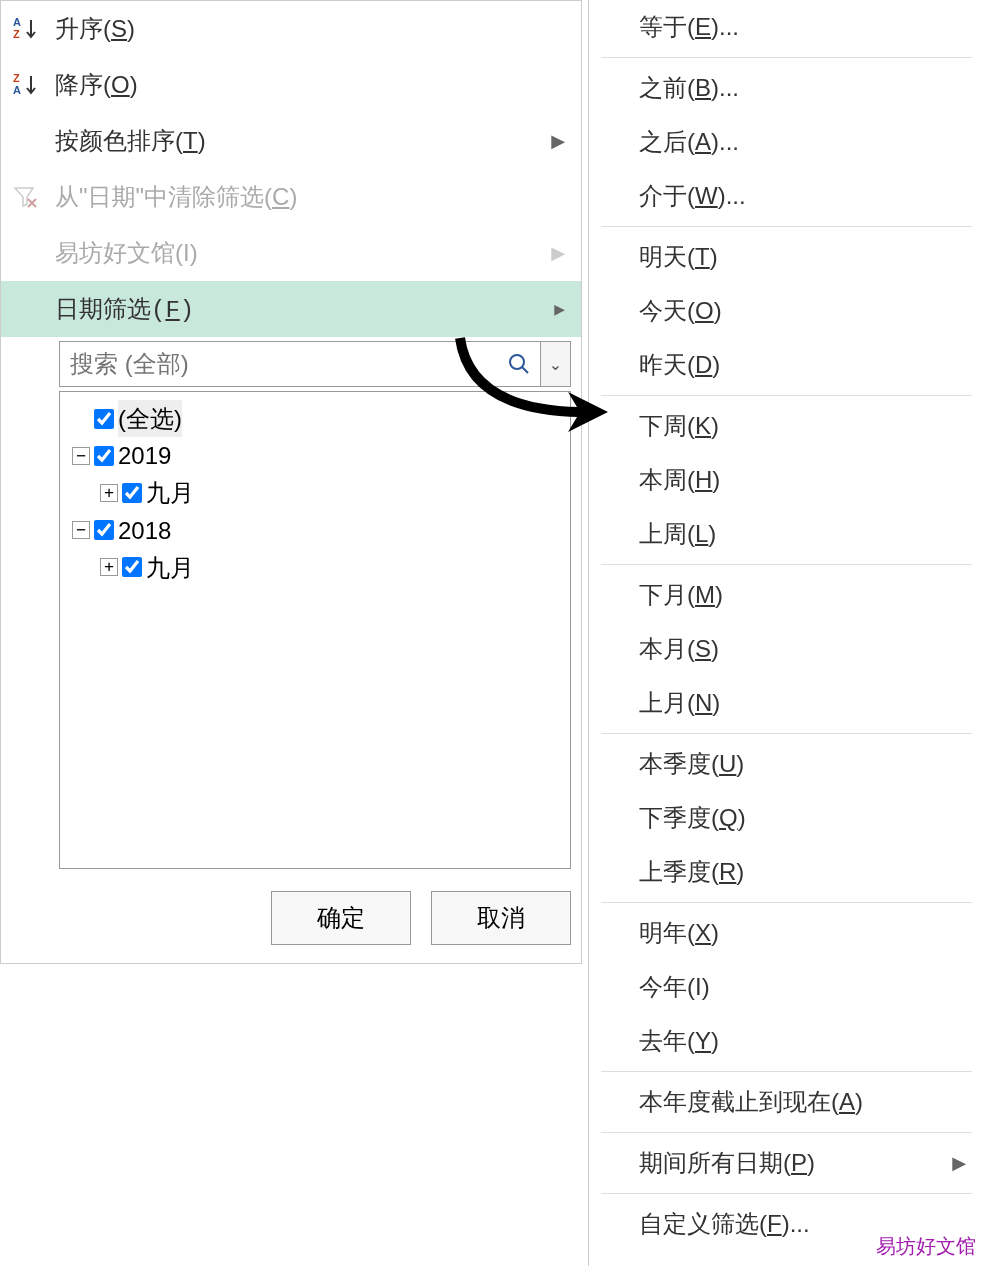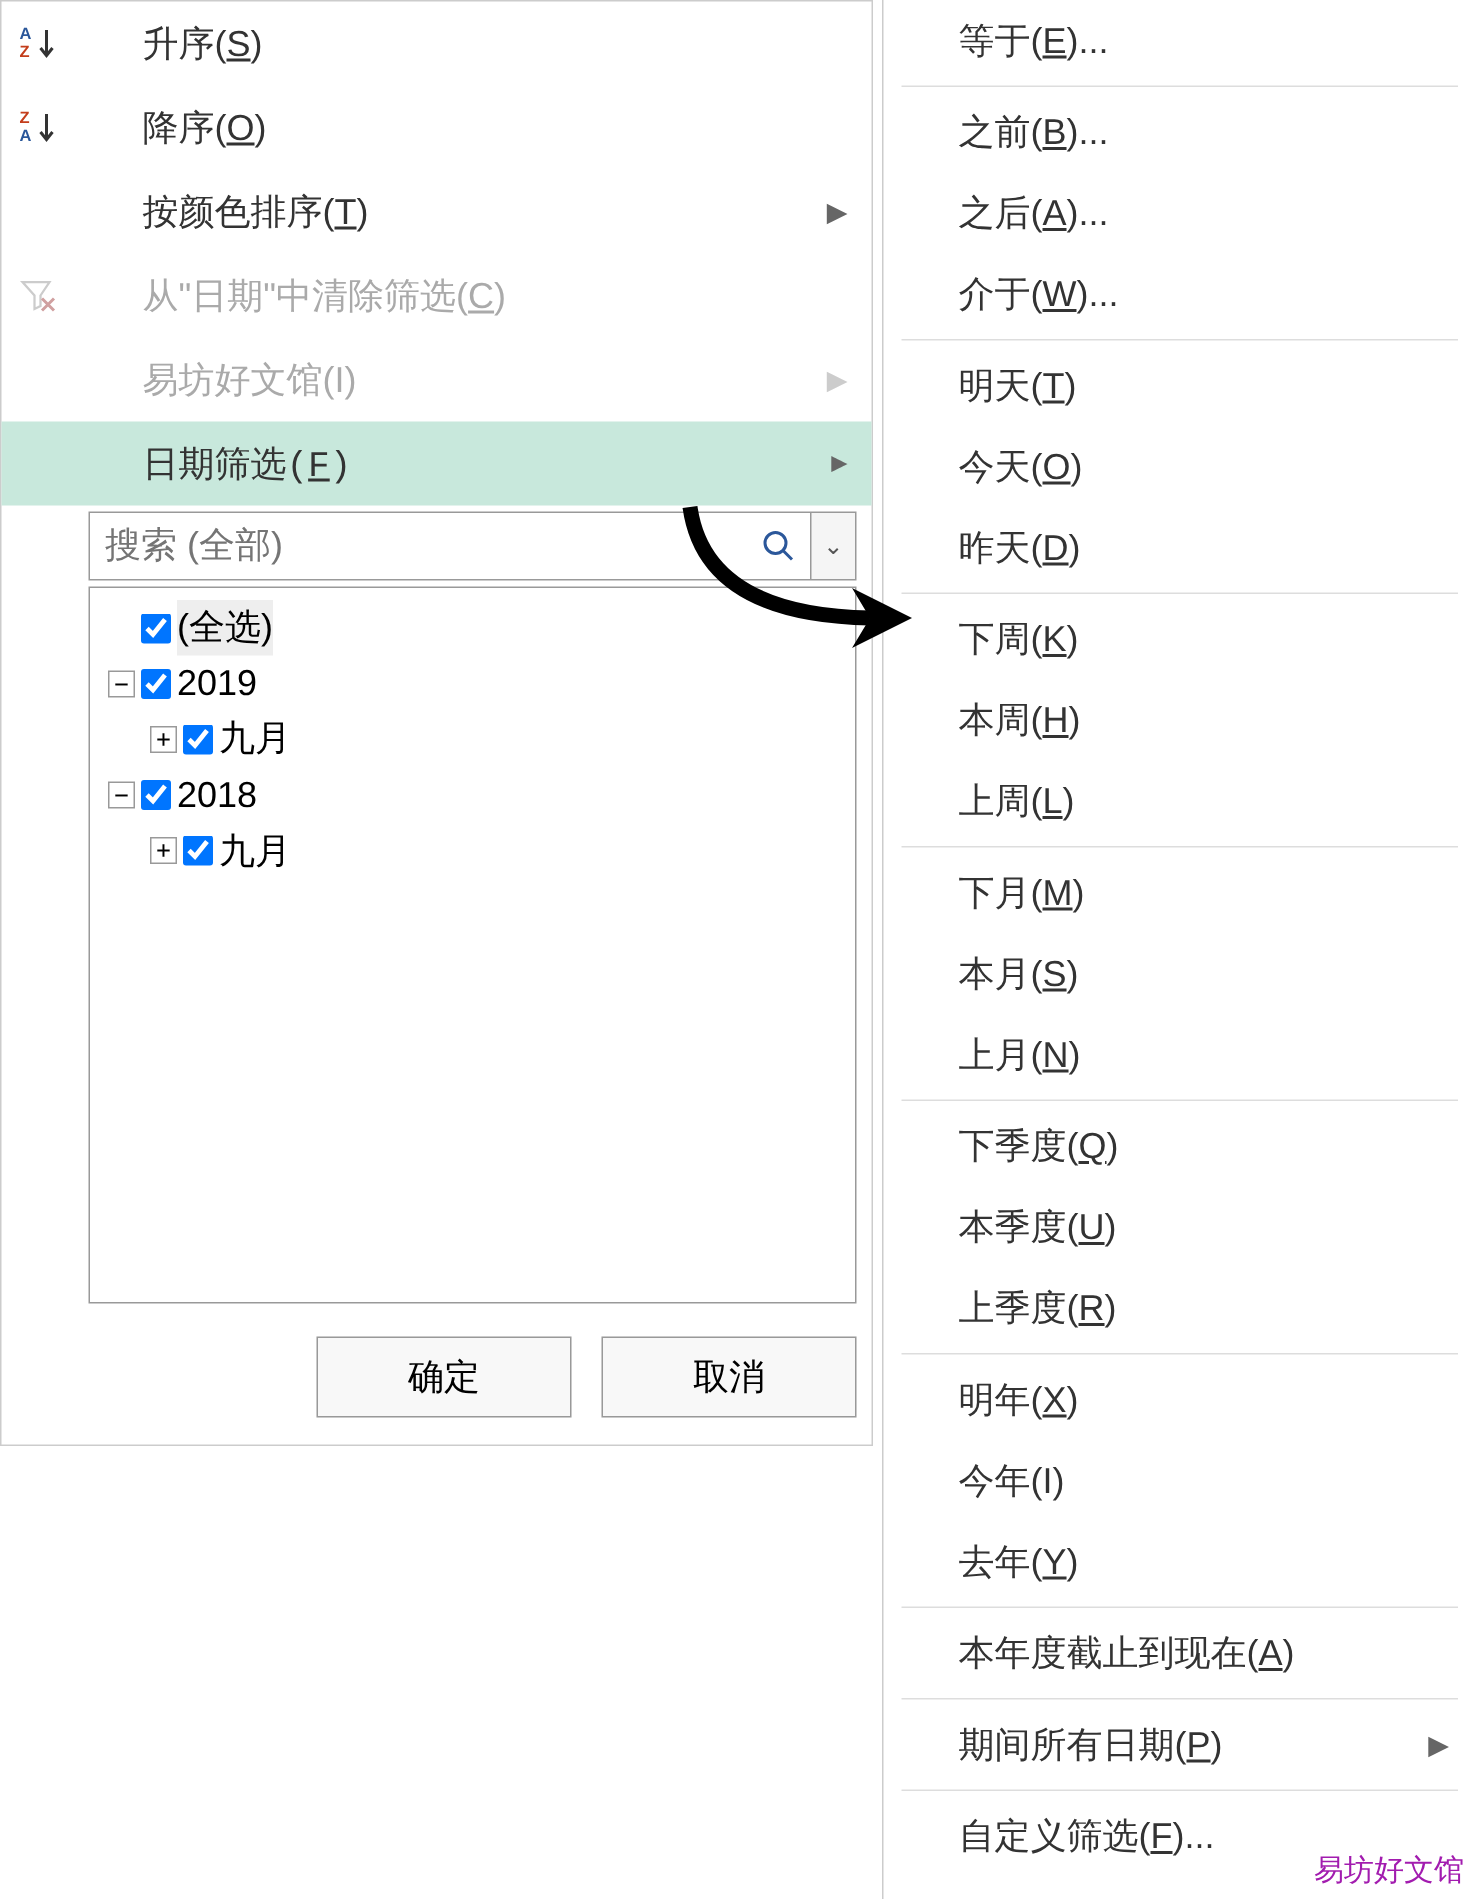--- a/index.html
+++ b/index.html
@@ -29,21 +29,20 @@
 }
 .menu-item .icon-slot {
   width: 42px;
   display: flex;
   align-items: center;
   justify-content: flex-start;
 }
 .menu-item .label {
   flex: 1;
   color: #333;
-  margin-left: 40px;
 }
 .menu-item.disabled .label { color: #aaa; }
 .menu-item.highlight {
   background: #c8e8dc;
   font-family: Liberation Mono, monospace;
 }
 .menu-item .submenu-arrow {
   color: #666;
   font-size: 18px;
   margin-right: 8px;
@@ -121,21 +120,21 @@
 .select-all-label {
   background: #eee;
 }
 .btn-row {
   display: flex;
   justify-content: flex-end;
   gap: 20px;
   padding: 14px 10px 18px;
 }
 .btn {
-  width: 170px;
+  width: 140px;
   padding: 10px 0;
   text-align: center;
   border: 1px solid #999;
   background: #f8f8f8;
   cursor: pointer;
   font-size: 24px;
 }
 .right-panel {
   position: absolute;
   left: 588px;
@@ -323,24 +322,24 @@
       <span>下月(<u>M</u>)</span>
     </div>
   <div class="submenu-item">
       <span>本月(<u>S</u>)</span>
     </div>
   <div class="submenu-item">
       <span>上月(<u>N</u>)</span>
     </div>
   <div class="submenu-sep"></div>
   <div class="submenu-item">
+      <span>本季度(<u>U</u>)</span>
+    </div>
+  <div class="submenu-item">
       <span>下季度(<u>Q</u>)</span>
-    </div>
-  <div class="submenu-item">
-      <span>本季度(<u>U</u>)</span>
     </div>
   <div class="submenu-item">
       <span>上季度(<u>R</u>)</span>
     </div>
   <div class="submenu-sep"></div>
   <div class="submenu-item">
       <span>明年(<u>X</u>)</span>
     </div>
   <div class="submenu-item">
       <span>今年(I)</span>

